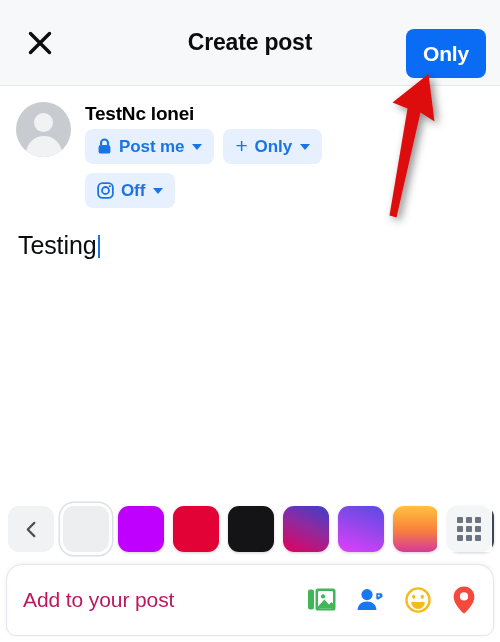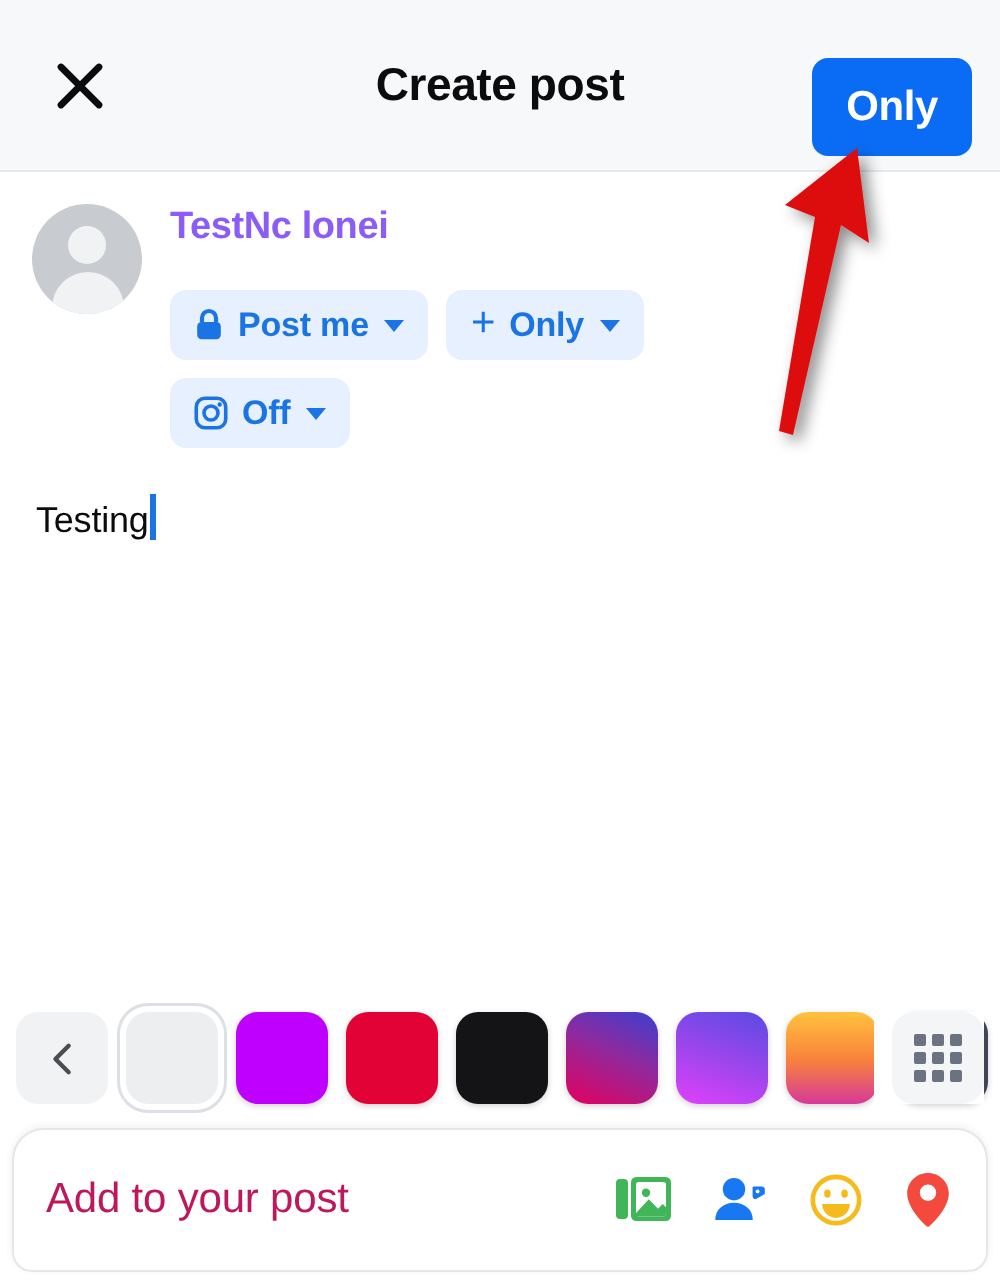--- a/index.html
+++ b/index.html
@@ -88,23 +88,23 @@
     position: absolute;
     width: 36px; height: 28px;
     border-radius: 18px 18px 0 0;
     background: #f1f2f4;
     left: 9.5px; top: 34px;
   }
   .author-meta { flex: 1 1 auto; padding-top: 1px; }
   .author-name {
     font-size: 19px;
     font-weight: bold;
-    color: #8b5cf6;
+    color: #000000;
     letter-spacing: -0.2px;
-    margin-bottom: 20px;
+    margin-bottom: 4px;
   }
   .pill-row {
     display: flex;
     flex-wrap: wrap;
     gap: 9px;
     margin-bottom: 9px;
   }
   .pill {
     display: inline-flex;
     align-items: center;
@@ -137,21 +137,21 @@
   }
   .pill svg { display: block; flex: 0 0 auto; }
 
   
   .composer {
     flex: 1 1 auto;
     padding: 14px 18px 0 18px;
     position: relative;
   }
   .composer-text {
-    font-size: 18px;
+    font-size: 25px;
     color: #0b0c0e;
     letter-spacing: -0.1px;
     display: inline;
   }
   .caret-bar {
     display: inline-block;
     width: 2.5px;
     height: 23px;
     background: #1b74e4;
     vertical-align: -4px;

